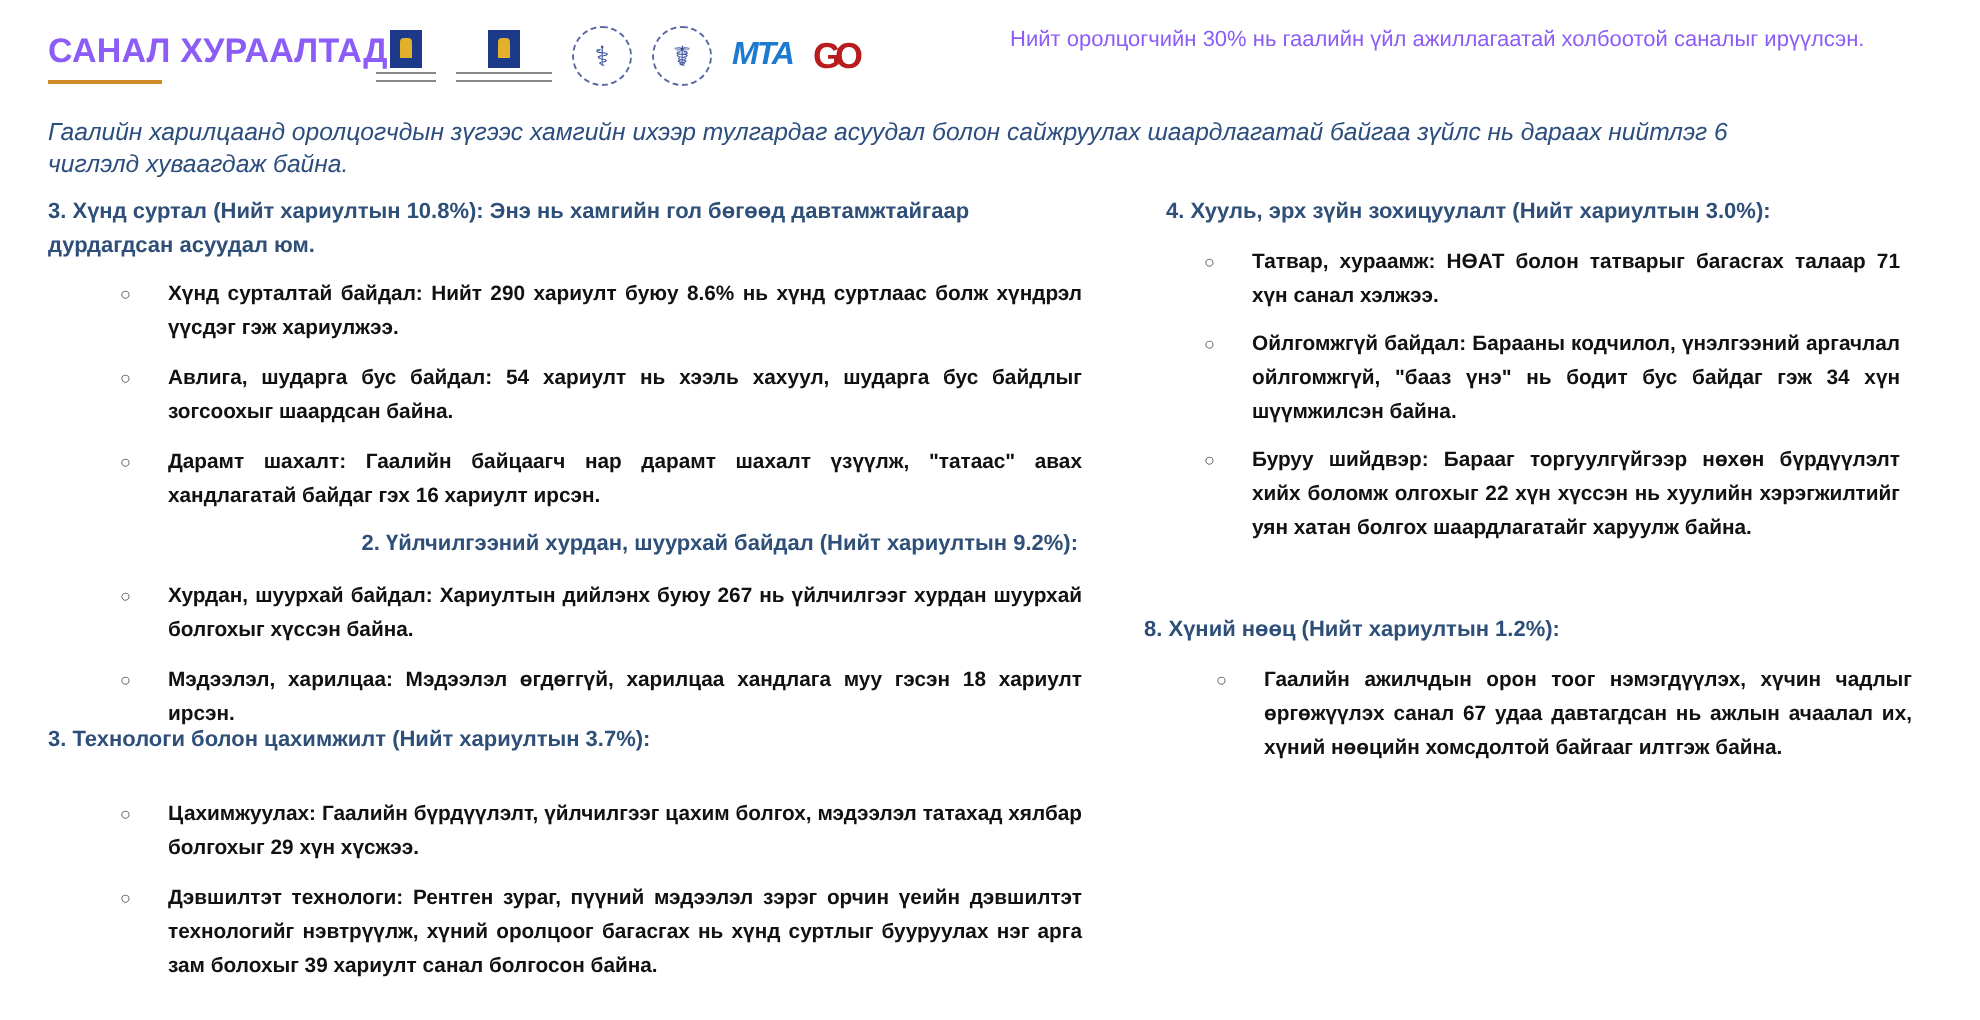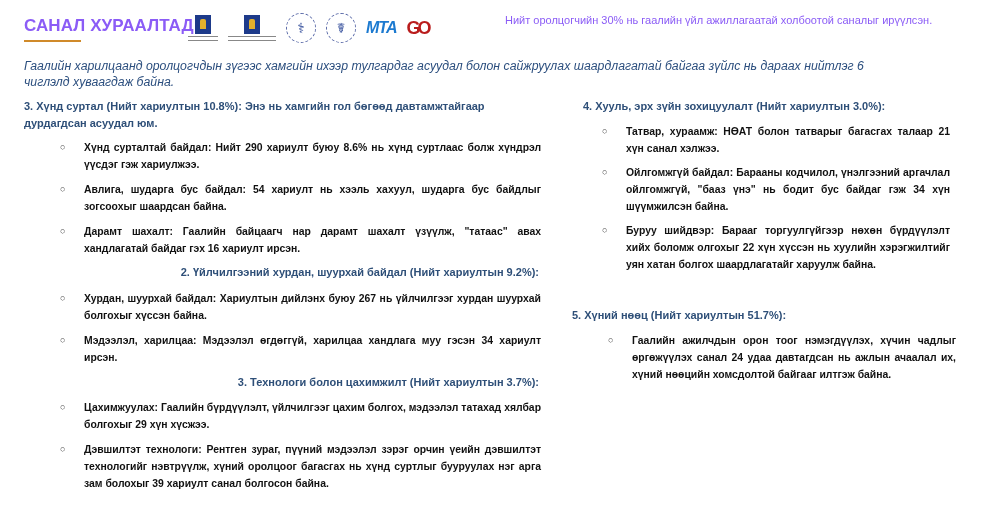--- a/index.html
+++ b/index.html
@@ -67,44 +67,44 @@
     <span class="txt">Дарамт шахалт: Гаалийн байцаагч нар дарамт шахалт үзүүлж, "татаас" авах хандлагатай байдаг гэх 16 хариулт ирсэн.</span>
   </div>
 
 <div class="heading" style="left:24px;top:264px;width:515px;text-align:right;">2. Үйлчилгээний хурдан, шуурхай байдал (Нийт хариултын 9.2%):</div>
 <div class="bullet" style="left:60px;top:290px;width:481px;">
     <span class="dot">○</span>
     <span class="txt">Хурдан, шуурхай байдал: Хариултын дийлэнх буюу 267 нь үйлчилгээг хурдан шуурхай болгохыг хүссэн байна.</span>
   </div>
 <div class="bullet" style="left:60px;top:332px;width:481px;">
     <span class="dot">○</span>
-    <span class="txt">Мэдээлэл, харилцаа: Мэдээлэл өгдөггүй, харилцаа хандлага муу гэсэн 34 хариулт ирсэн.</span>
+    <span class="txt">Мэдээлэл, харилцаа: Мэдээлэл өгдөггүй, харилцаа хандлага муу гэсэн 18 хариулт ирсэн.</span>
   </div>
 
-<div class="heading" style="left:24px;top:374px;width:515px;text-align:right;">3. Технологи болон цахимжилт (Нийт хариултын 3.7%):</div>
+<div class="heading" style="left:24px;top:362px;width:515px;">3. Технологи болон цахимжилт (Нийт хариултын 3.7%):</div>
 <div class="bullet" style="left:60px;top:399px;width:481px;">
     <span class="dot">○</span>
     <span class="txt">Цахимжуулах: Гаалийн бүрдүүлэлт, үйлчилгээг цахим болгох, мэдээлэл татахад хялбар болгохыг 29 хүн хүсжээ.</span>
   </div>
 <div class="bullet" style="left:60px;top:441px;width:481px;">
     <span class="dot">○</span>
     <span class="txt">Дэвшилтэт технологи: Рентген зураг, пүүний мэдээлэл зэрэг орчин үеийн дэвшилтэт технологийг нэвтрүүлж, хүний оролцоог багасгах нь хүнд суртлыг бууруулах нэг арга зам болохыг 39 хариулт санал болгосон байна.</span>
   </div>
 
 <div class="heading" style="left:565px;top:98px;width:380px;margin-left:18px;">4. Хууль, эрх зүйн зохицуулалт (Нийт хариултын 3.0%):</div>
 <div class="bullet" style="left:602px;top:123px;width:348px;">
     <span class="dot">○</span>
-    <span class="txt">Татвар, хураамж: НӨАТ болон татварыг багасгах талаар 21 хүн санал хэлжээ.</span>
+    <span class="txt">Татвар, хураамж: НӨАТ болон татварыг багасгах талаар 71 хүн санал хэлжээ.</span>
   </div>
 <div class="bullet" style="left:602px;top:164px;width:348px;">
     <span class="dot">○</span>
     <span class="txt">Ойлгомжгүй байдал: Барааны кодчилол, үнэлгээний аргачлал ойлгомжгүй, "бааз үнэ" нь бодит бус байдаг гэж 34 хүн шүүмжилсэн байна.</span>
   </div>
 <div class="bullet" style="left:602px;top:222px;width:348px;">
     <span class="dot">○</span>
     <span class="txt">Буруу шийдвэр: Барааг торгуулгүйгээр нөхөн бүрдүүлэлт хийх боломж олгохыг 22 хүн хүссэн нь хуулийн хэрэгжилтийг уян хатан болгох шаардлагатайг харуулж байна.</span>
   </div>
 
-<div class="heading" style="left:572px;top:307px;width:380px;">5. Хүний нөөц (Нийт хариултын 51.7%):</div>
+<div class="heading" style="left:572px;top:307px;width:380px;">8. Хүний нөөц (Нийт хариултын 1.2%):</div>
 <div class="bullet" style="left:608px;top:332px;width:348px;">
     <span class="dot">○</span>
-    <span class="txt">Гаалийн ажилчдын орон тоог нэмэгдүүлэх, хүчин чадлыг өргөжүүлэх санал 24 удаа давтагдсан нь ажлын ачаалал их, хүний нөөцийн хомсдолтой байгааг илтгэж байна.</span>
+    <span class="txt">Гаалийн ажилчдын орон тоог нэмэгдүүлэх, хүчин чадлыг өргөжүүлэх санал 67 удаа давтагдсан нь ажлын ачаалал их, хүний нөөцийн хомсдолтой байгааг илтгэж байна.</span>
   </div>
 
 </body></html>

